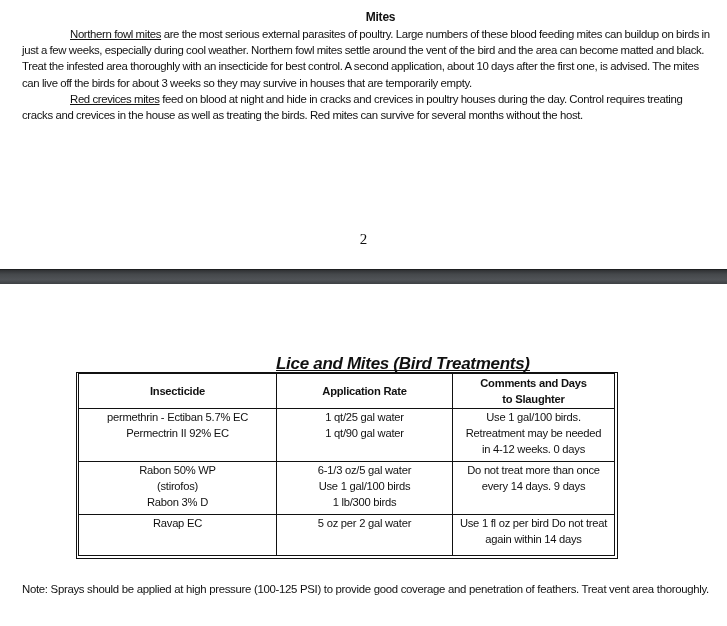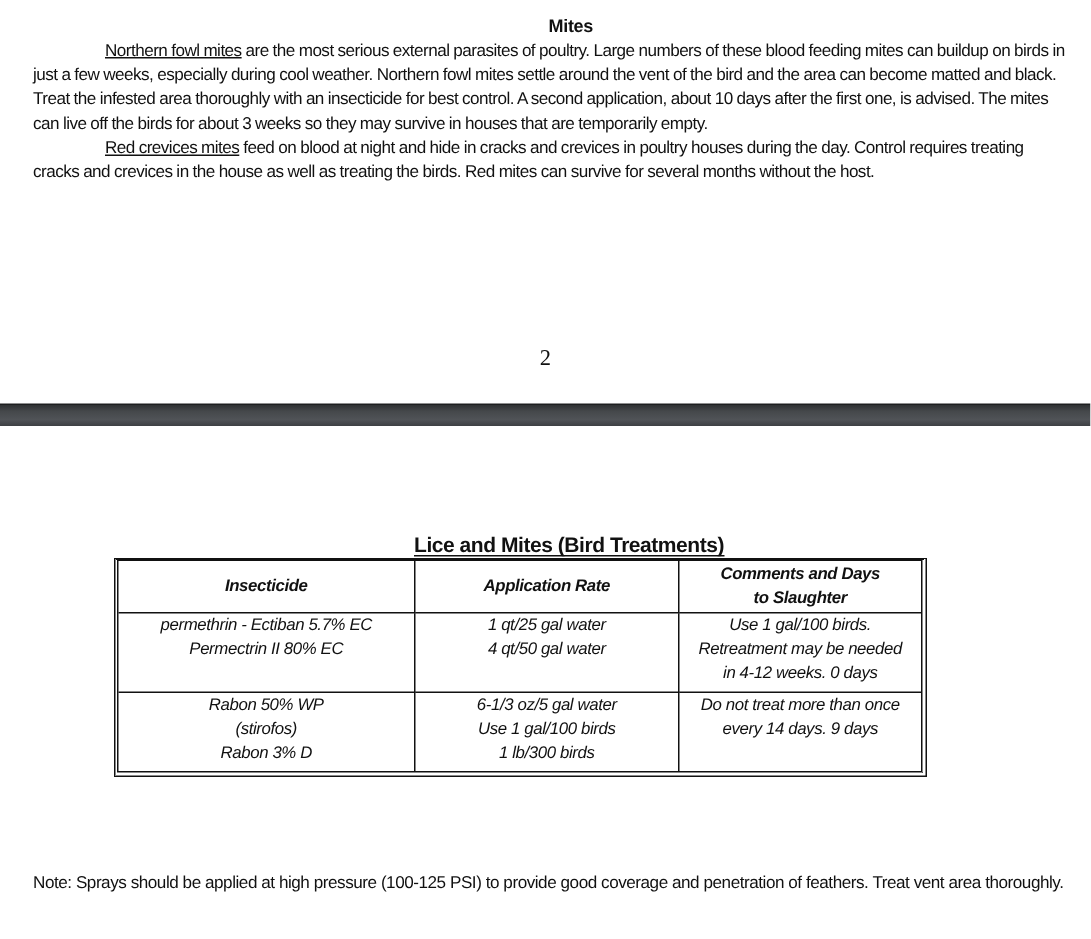--- a/index.html
+++ b/index.html
@@ -65,36 +65,36 @@
       width: 727px;
       height: 14px;
       background: linear-gradient(to bottom, #2f3133 0%, #45484b 30%, #505357 70%, #3d4043 100%);
       border-top: 1px solid #1e1f21;
     }
     .table-title {
       position: absolute;
       left: 276px;
       top: 357px;
       font-weight: bold;
-      font-size: 14px;
+      font-size: 17px;
       letter-spacing: -0.3px;
       border-bottom: 1.5px solid #111;
       line-height: 13px;
+      font-style: italic;
     }
     .table-wrap {
       position: absolute;
       left: 76px;
       top: 372px;
       width: 542px;
       border-left: 3px double #111;
       border-right: 4px double #111;
       border-bottom: 4px double #111;
       border-top: 2.5px solid #111;
       box-sizing: border-box;
-      font-style: italic;
     }
     table.treat {
       border-collapse: collapse;
       width: 100%;
       font-size: 11.2px;
       letter-spacing: -0.25px;
     }
     table.treat td, table.treat th {
       border: 1.5px solid #111;
       text-align: center;
@@ -151,25 +151,25 @@
       <th class="col1">Insecticide</th>
       <th class="col2">Application Rate</th>
       <th>
         <span class="cell-line">Comments and Days</span>
         <span class="cell-line">to Slaughter</span>
       </th>
     </tr>
     <tr class="row-a">
       <td>
         <span class="cell-line">permethrin - Ectiban 5.7% EC</span>
-        <span class="cell-line">Permectrin II 80% EC</span>
+        <span class="cell-line">Permectrin II 92% EC</span>
       </td>
       <td>
         <span class="cell-line">1 qt/25 gal water</span>
-        <span class="cell-line">4 qt/50 gal water</span>
+        <span class="cell-line">1 qt/90 gal water</span>
       </td>
       <td>
         <span class="cell-line">Use 1 gal/100 birds.</span>
         <span class="cell-line">Retreatment may be needed</span>
         <span class="cell-line">in 4-12 weeks.  0 days</span>
       </td>
     </tr>
     <tr class="row-b">
       <td>
         <span class="cell-line">Rabon 50% WP</span>
@@ -179,17 +179,29 @@
       <td>
         <span class="cell-line">6-1/3 oz/5 gal water</span>
         <span class="cell-line">Use 1 gal/100 birds</span>
         <span class="cell-line">1 lb/300 birds</span>
       </td>
       <td>
         <span class="cell-line">Do not treat more than once</span>
         <span class="cell-line">every 14 days. 9 days</span>
       </td>
     </tr>
+    <tr class="row-c">
+      <td>
+        <span class="cell-line">Ravap EC</span>
+      </td>
+      <td>
+        <span class="cell-line">5 oz per 2 gal water</span>
+      </td>
+      <td>
+        <span class="cell-line">Use 1 fl oz per bird Do not treat</span>
+        <span class="cell-line">again within 14 days</span>
+      </td>
+    </tr>
   </tbody>
     </table>
 </div>
 
 <div class="note">Note:  Sprays should be applied at high pressure (100-125 PSI) to provide good coverage and penetration of feathers.  Treat vent area thoroughly.</div>
 
 </body></html>

